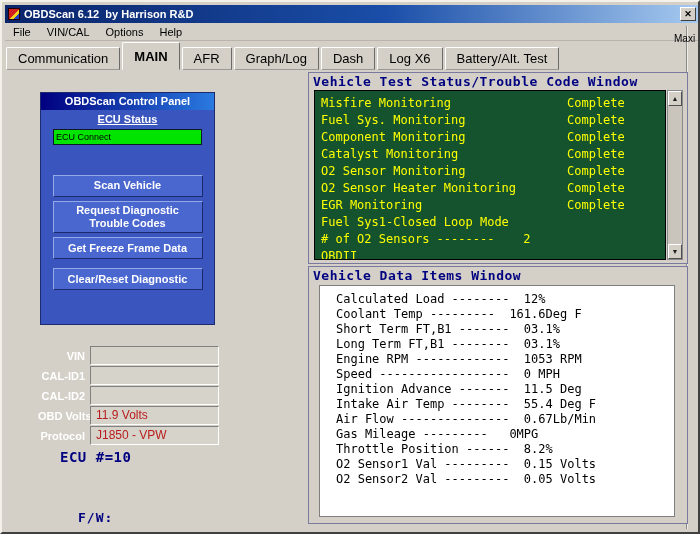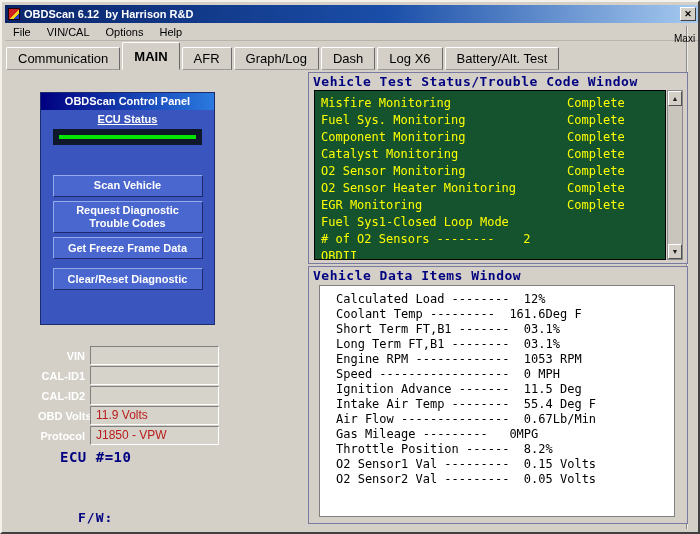--- a/index.html
+++ b/index.html
@@ -73,21 +73,21 @@
     height:17px; line-height:17px; text-align:center;
     background:linear-gradient(90deg,#000080,#2a7ae0);
     color:#fff; font-size:11px; font-weight:bold;
   }
   .cp-ecu-label {
     margin-top:3px; text-align:center; color:#fff;
     font-size:11px; font-weight:bold; text-decoration:underline;
   }
   .cp-ecu-value {
     margin:4px 12px 0; height:16px; background:#00e400;
-    border:6px solid #0f172a; color:#000;
+    border:1px solid #0f172a; color:#000;
     font-size:9px; line-height:14px; padding-left:2px; overflow:hidden;
   }
   .cp-buttons {
     margin-top:30px; display:flex; flex-direction:column;
     align-items:center; gap:4px;
   }
   .cp-btn {
     width:150px; min-height:22px; padding:2px 4px;
     background:#4a67cf; color:#fff;
     border:1px solid; border-color:#93a9e8 #1c2a6e #1c2a6e #93a9e8;

